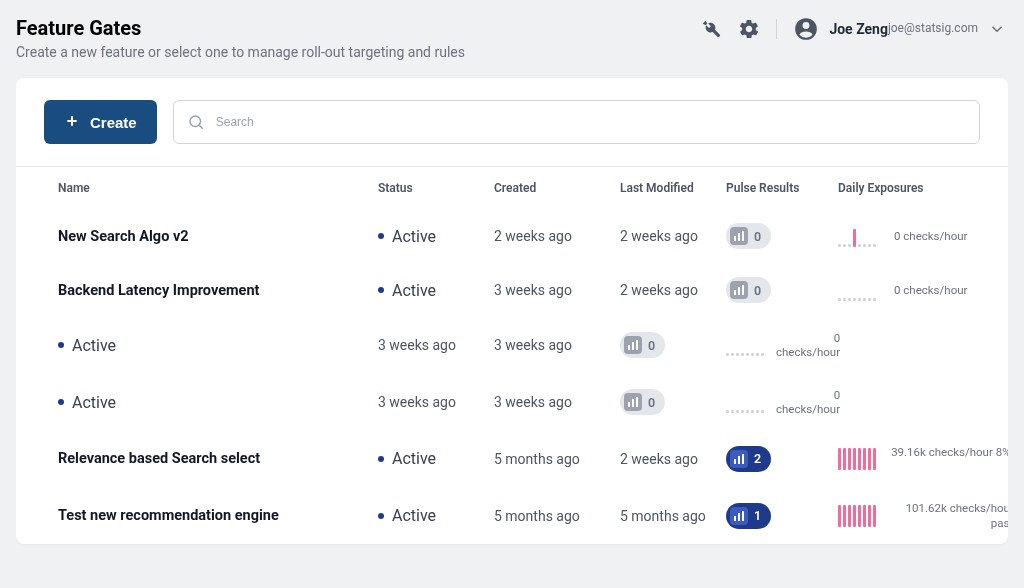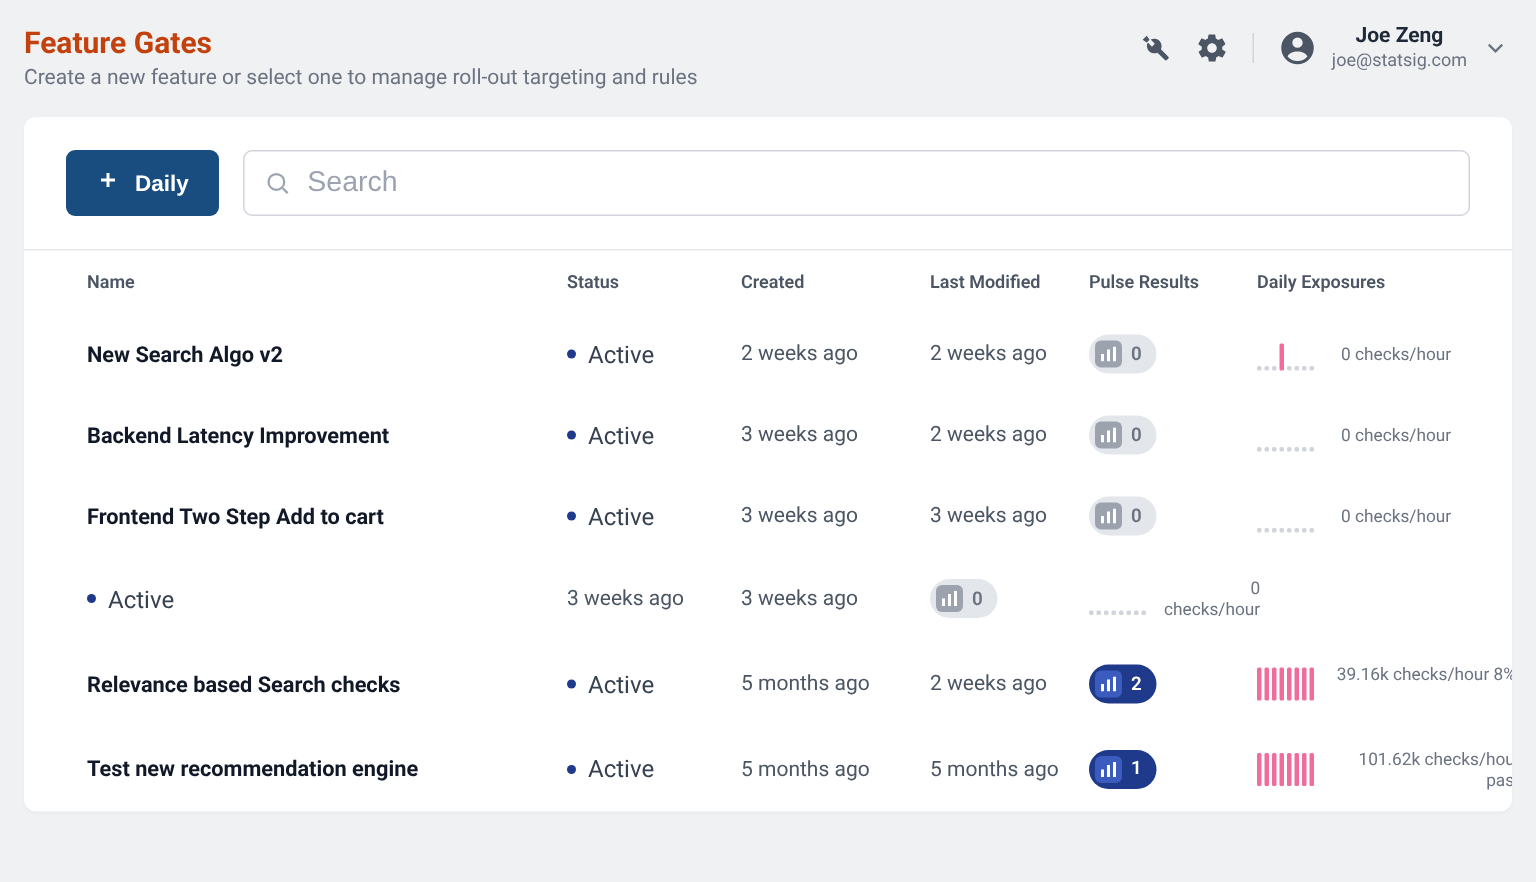--- a/index.html
+++ b/index.html
@@ -15,21 +15,21 @@
     .header {
       display: flex;
       justify-content: space-between;
       align-items: flex-start;
       padding: 16px 18px 18px 16px;
     }
     .header-left { }
     .page-title {
       font-size: 20px;
       font-weight: 700;
-      color: #c2410c;
+      color: #000000;
     }
     .page-subtitle {
       font-size: 14px;
       color: #6b7280;
       margin-top: 4px;
     }
     .header-right {
       display: flex;
       align-items: center;
       gap: 16px;
@@ -53,23 +53,22 @@
       align-items: center;
       gap: 10px;
     }
     .user-avatar-icon {
       width: 26px;
       height: 26px;
       color: #4b5563;
     }
     .user-meta {
       display: flex;
-      flex-direction: column;
+      flex-direction: row;
       line-height: 1.2;
-      text-align: center;
     }
     .user-name { font-weight: 700; font-size: 14px; color: #1f2937; }
     .user-email { font-size: 12px; color: #6b7280; }
     .chevron-icon {
       width: 18px; height: 18px; color: #6b7280;
     }
 
     .card {
       margin: 0 16px 16px 16px;
       background: #fff;
@@ -113,21 +112,21 @@
       height: 18px;
       color: #9ca3af;
       pointer-events: none;
     }
     .search-input {
       width: 100%;
       height: 44px;
       border: 1px solid #d1d5db;
       border-radius: 6px;
       padding-left: 42px;
-      font-size: 19px;
+      font-size: 12px;
       color: #374151;
       outline: none;
     }
     .search-input::placeholder { color: #9ca3af; }
 
     .table {
       width: 100%;
     }
     .thead {
       display: grid;
@@ -270,21 +269,21 @@
 
 <div class="card">
   <div class="toolbar">
     <button class="create-btn">
       <span>
         <svg viewBox="0 0 24 24" width="16" height="16" fill="none" stroke="currentColor" stroke-width="3">
             <line x1="12" y1="5" x2="12" y2="19"></line>
             <line x1="5" y1="12" x2="19" y2="12"></line>
           </svg>
       </span>
-      <span>Daily</span>
+      <span>Create</span>
     </button>
     <div class="search-wrap">
       <span class="search-icon">
         <svg viewBox="0 0 24 24" width="18" height="18" fill="none" stroke="currentColor" stroke-width="2">
             <circle cx="11" cy="11" r="7"></circle>
             <line x1="21" y1="21" x2="16.65" y2="16.65"></line>
           </svg>
       </span>
       <input class="search-input" placeholder="Search" style="">
     </div>
@@ -362,21 +361,20 @@
               <span class="bar" style="height: 3px;"></span>
               <span class="bar" style="height: 3px;"></span>
               <span class="bar" style="height: 3px;"></span>
               <span class="bar" style="height: 3px;"></span>
               <span class="bar" style="height: 3px;"></span>
             </div>
             <div class="exposure-text">0 checks/hour</div>
           </div>
         </div>
         <div class="row">
-          <div class="cell-name">Frontend Two Step Add to cart</div>
           <div class="status-cell">
             <span class="status-dot"></span>
             <span>Active</span>
           </div>
           <div class="cell-created">3 weeks ago</div>
           <div class="cell-modified">3 weeks ago</div>
           <div class="pulse-cell">
             <span class="pulse-badge">
               <span class="pulse-icon-box">
                 <svg viewBox="0 0 10 10">
@@ -429,21 +427,21 @@
               <span class="bar" style="height: 3px;"></span>
               <span class="bar" style="height: 3px;"></span>
               <span class="bar" style="height: 3px;"></span>
               <span class="bar" style="height: 3px;"></span>
               <span class="bar" style="height: 3px;"></span>
             </div>
             <div class="exposure-text">0 checks/hour</div>
           </div>
         </div>
         <div class="row">
-          <div class="cell-name">Relevance based Search checks</div>
+          <div class="cell-name">Relevance based Search select</div>
           <div class="status-cell">
             <span class="status-dot"></span>
             <span>Active</span>
           </div>
           <div class="cell-created">5 months ago</div>
           <div class="cell-modified">2 weeks ago</div>
           <div class="pulse-cell">
             <span class="pulse-badge active">
               <span class="pulse-icon-box">
                 <svg viewBox="0 0 10 10">

